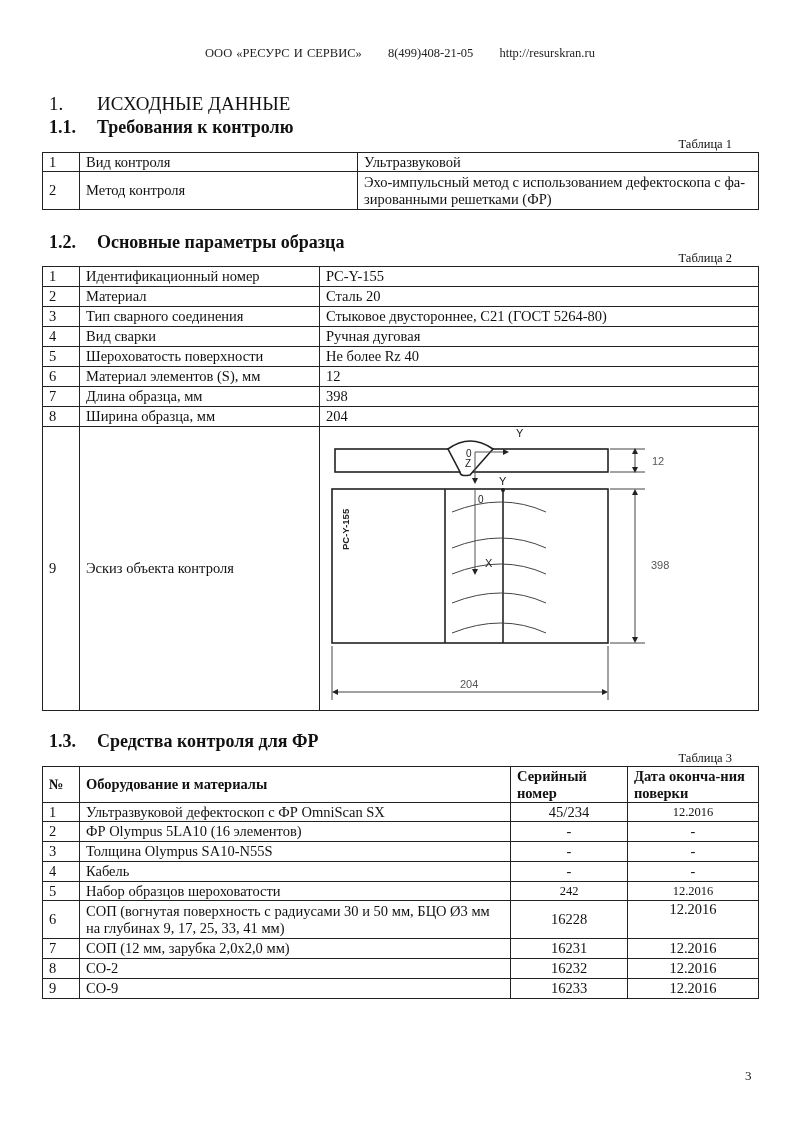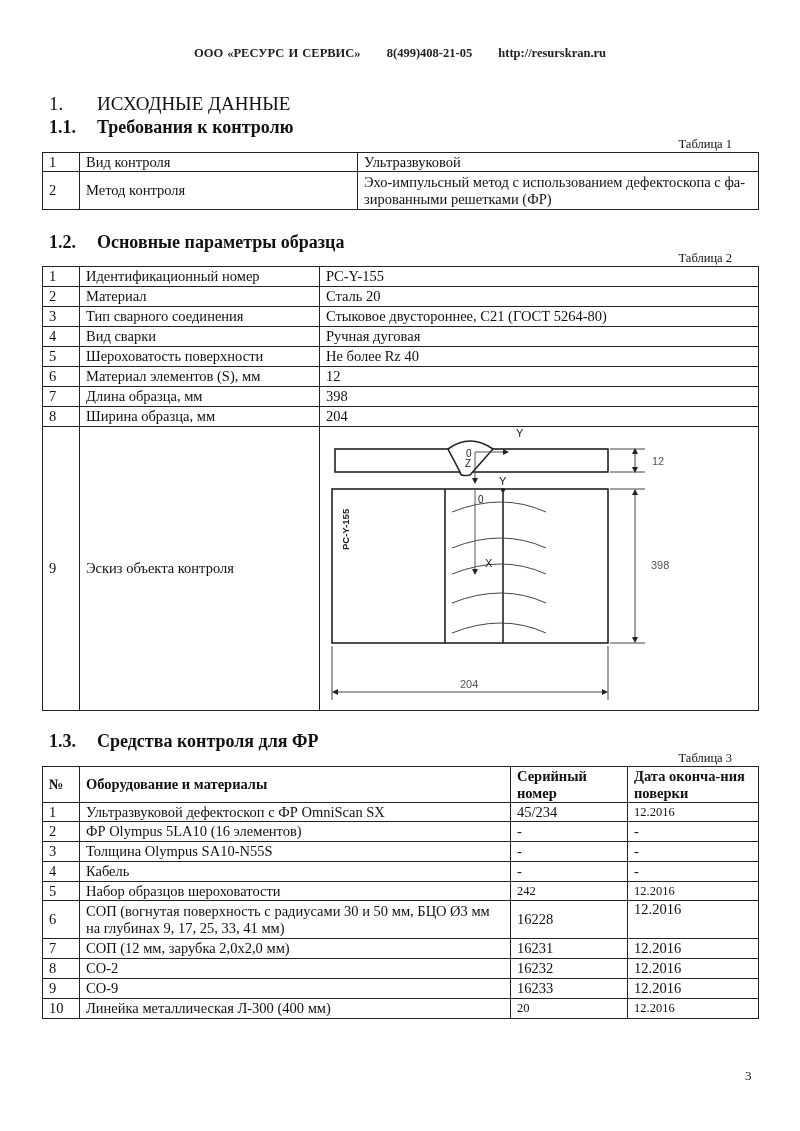--- a/index.html
+++ b/index.html
@@ -8,21 +8,21 @@
     position: relative;
     font-family: "Liberation Serif", "DejaVu Serif", serif;
     color: #111;
     overflow: hidden;
   }
   .header-line {
     position: absolute; top: 46px; left: 0; width: 800px;
     text-align: center; font-size: 12.5px; color: #222;
     word-spacing: 1px;
   }
-  .header-line span { margin: 0 11px; font-weight: bold; }
+  .header-line span { margin: 0 11px; }
   .h1 {
     position: absolute; left: 49px; top: 93px;
     font-size: 19px; font-weight: normal;
   }
   .h2 {
     position: absolute; left: 49px;
     font-size: 18px; font-weight: bold;
   }
   .num { display: inline-block; width: 48px; }
   .tcap {
@@ -30,21 +30,21 @@
   }
   table {
     position: absolute; left: 42px; width: 717px;
     border-collapse: collapse; font-size: 14.5px;
   }
   td, th {
     border: 1.5px solid #222; padding: 0 6px; vertical-align: middle;
     font-weight: normal; text-align: left; line-height: 17px;
   }
   th { font-weight: bold; }
-  .c { text-align: left; border-radius: 8px; }
+  .c { text-align: center; border-radius: 8px; }
   .small { font-size: 12.5px; }
   .top { vertical-align: top; }
   .page-no {
     position: absolute; left: 745px; top: 1068px; font-size: 13px;
   }
   svg text { font-family: "Liberation Sans", "DejaVu Sans", sans-serif; }
 </style>
 </head>
 <body>
 
@@ -269,22 +269,16 @@
         <td>СО-2</td>
         <td class="c">16232</td>
         <td class="c">12.2016</td>
       </tr>
   <tr style="height:20px">
         <td>9</td>
         <td>СО-9</td>
         <td class="c">16233</td>
         <td class="c">12.2016</td>
       </tr>
-  <tr style="height:20px">
-        <td>10</td>
-        <td>Линейка металлическая Л-300 (400 мм)</td>
-        <td class="c small">20</td>
-        <td class="c small">12.2016</td>
-      </tr>
 </tbody>
   </table>
 
 <div class="page-no">3</div>
 
 </body></html>

